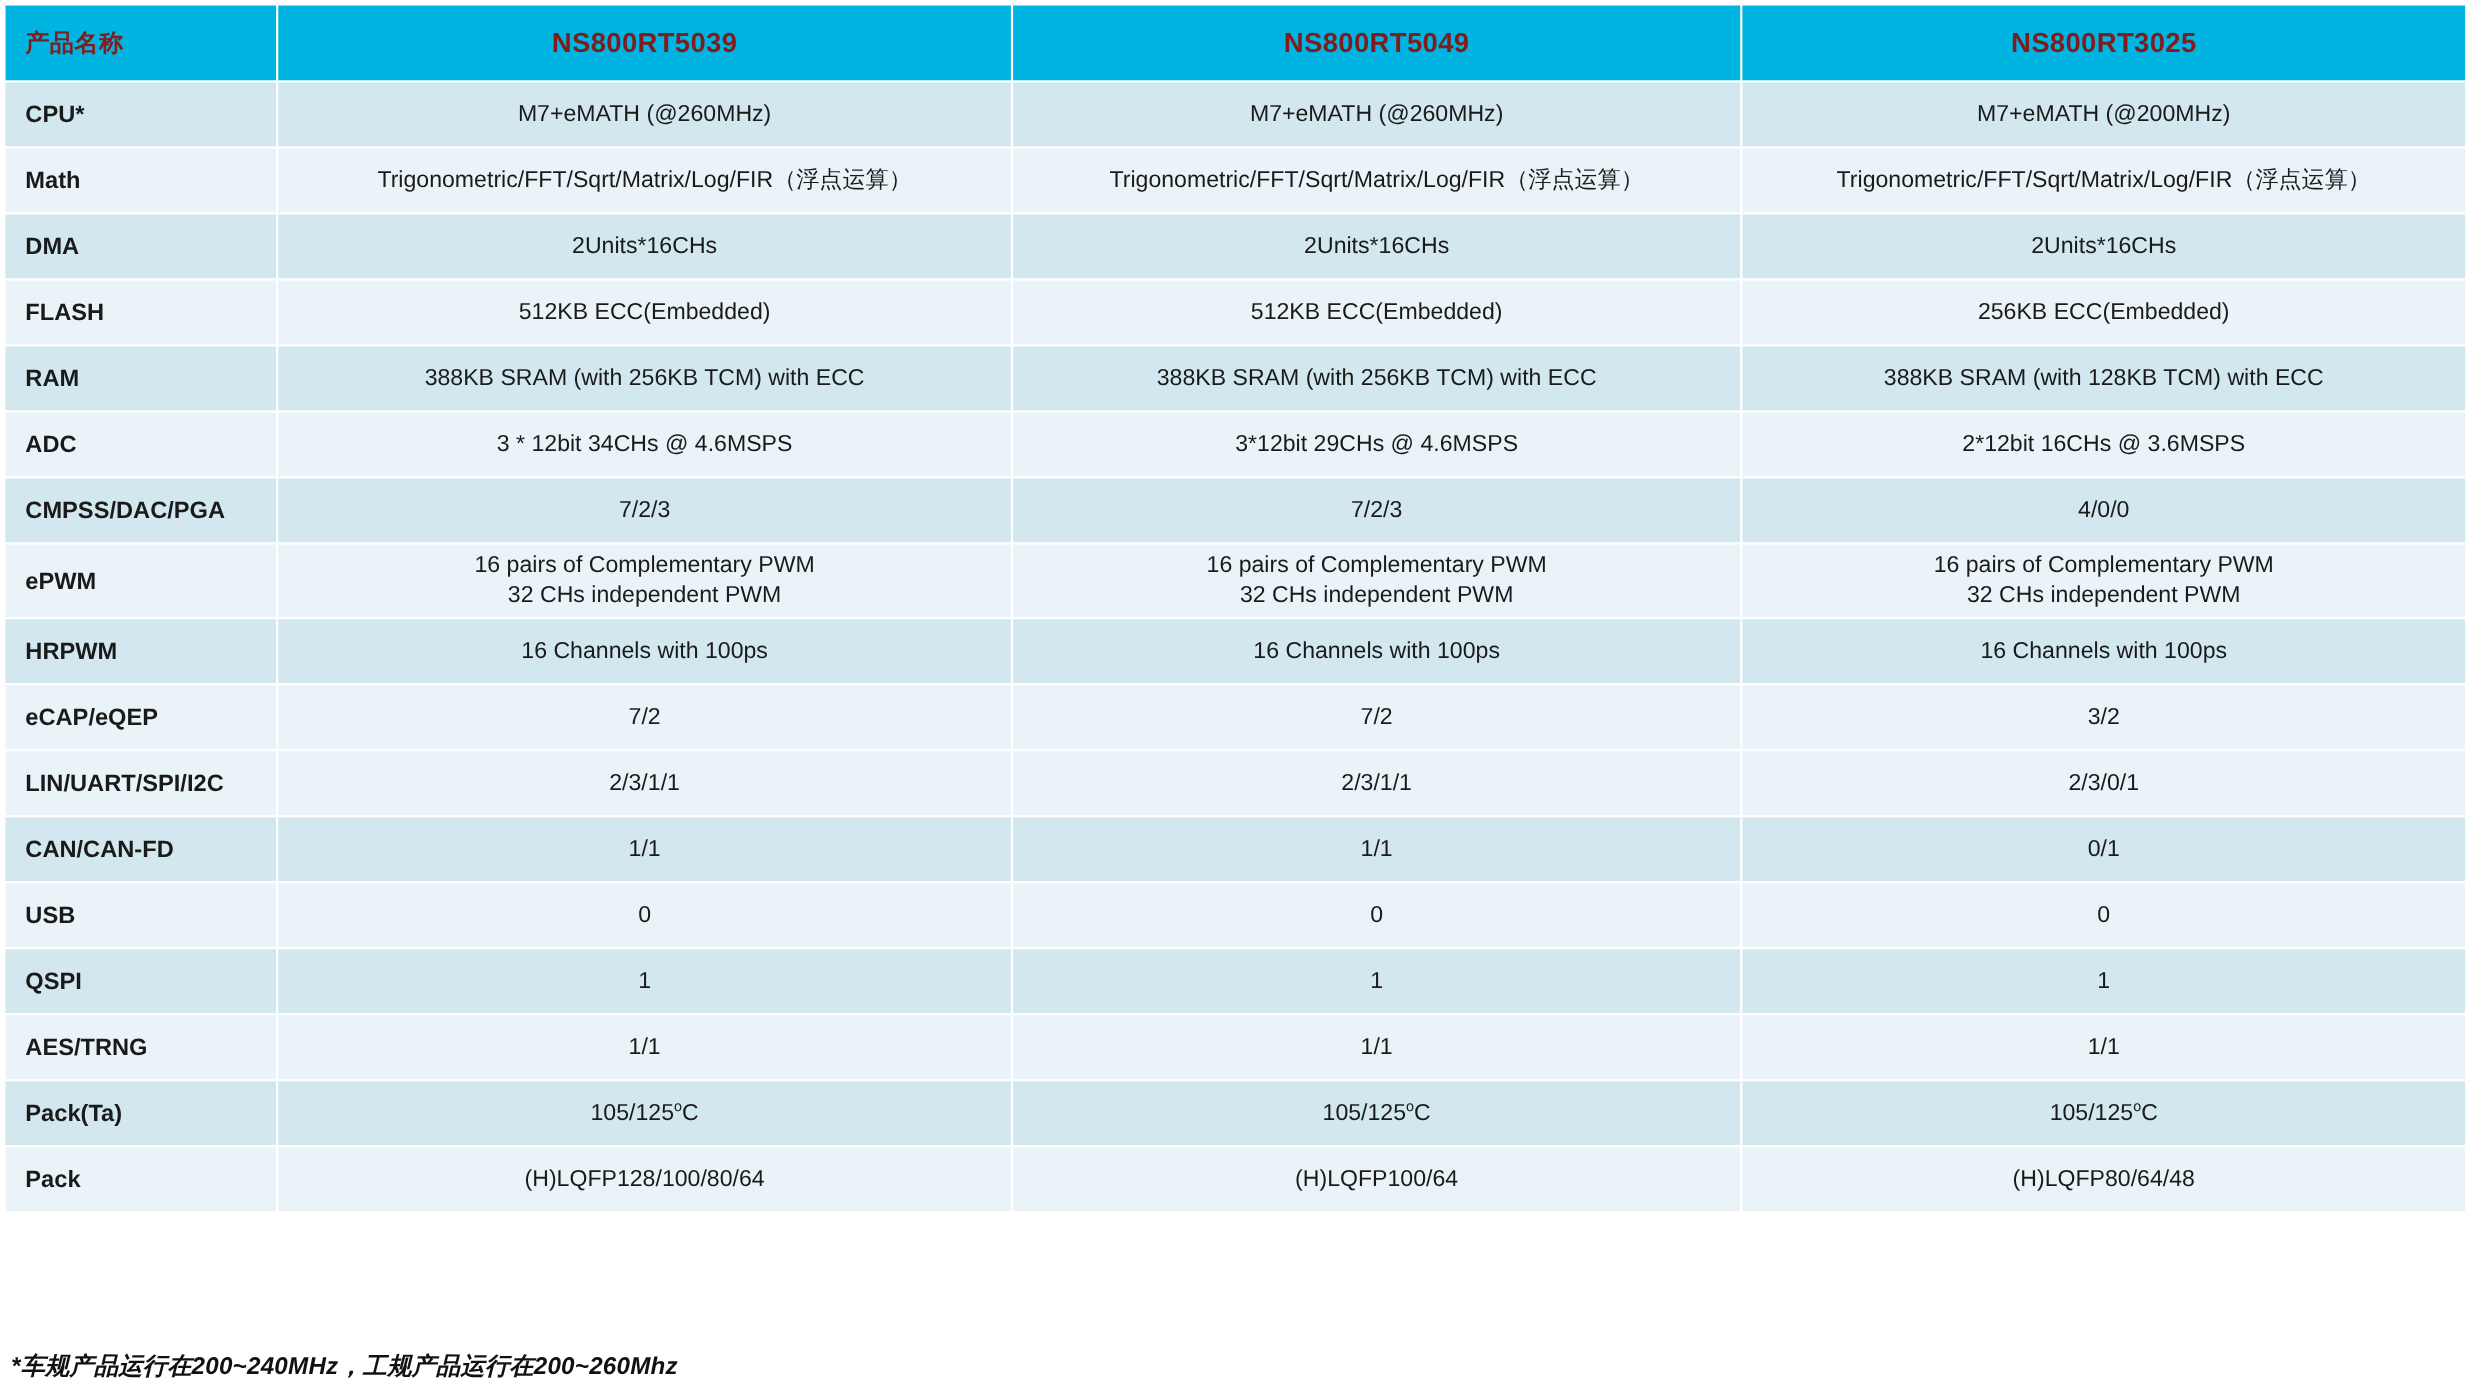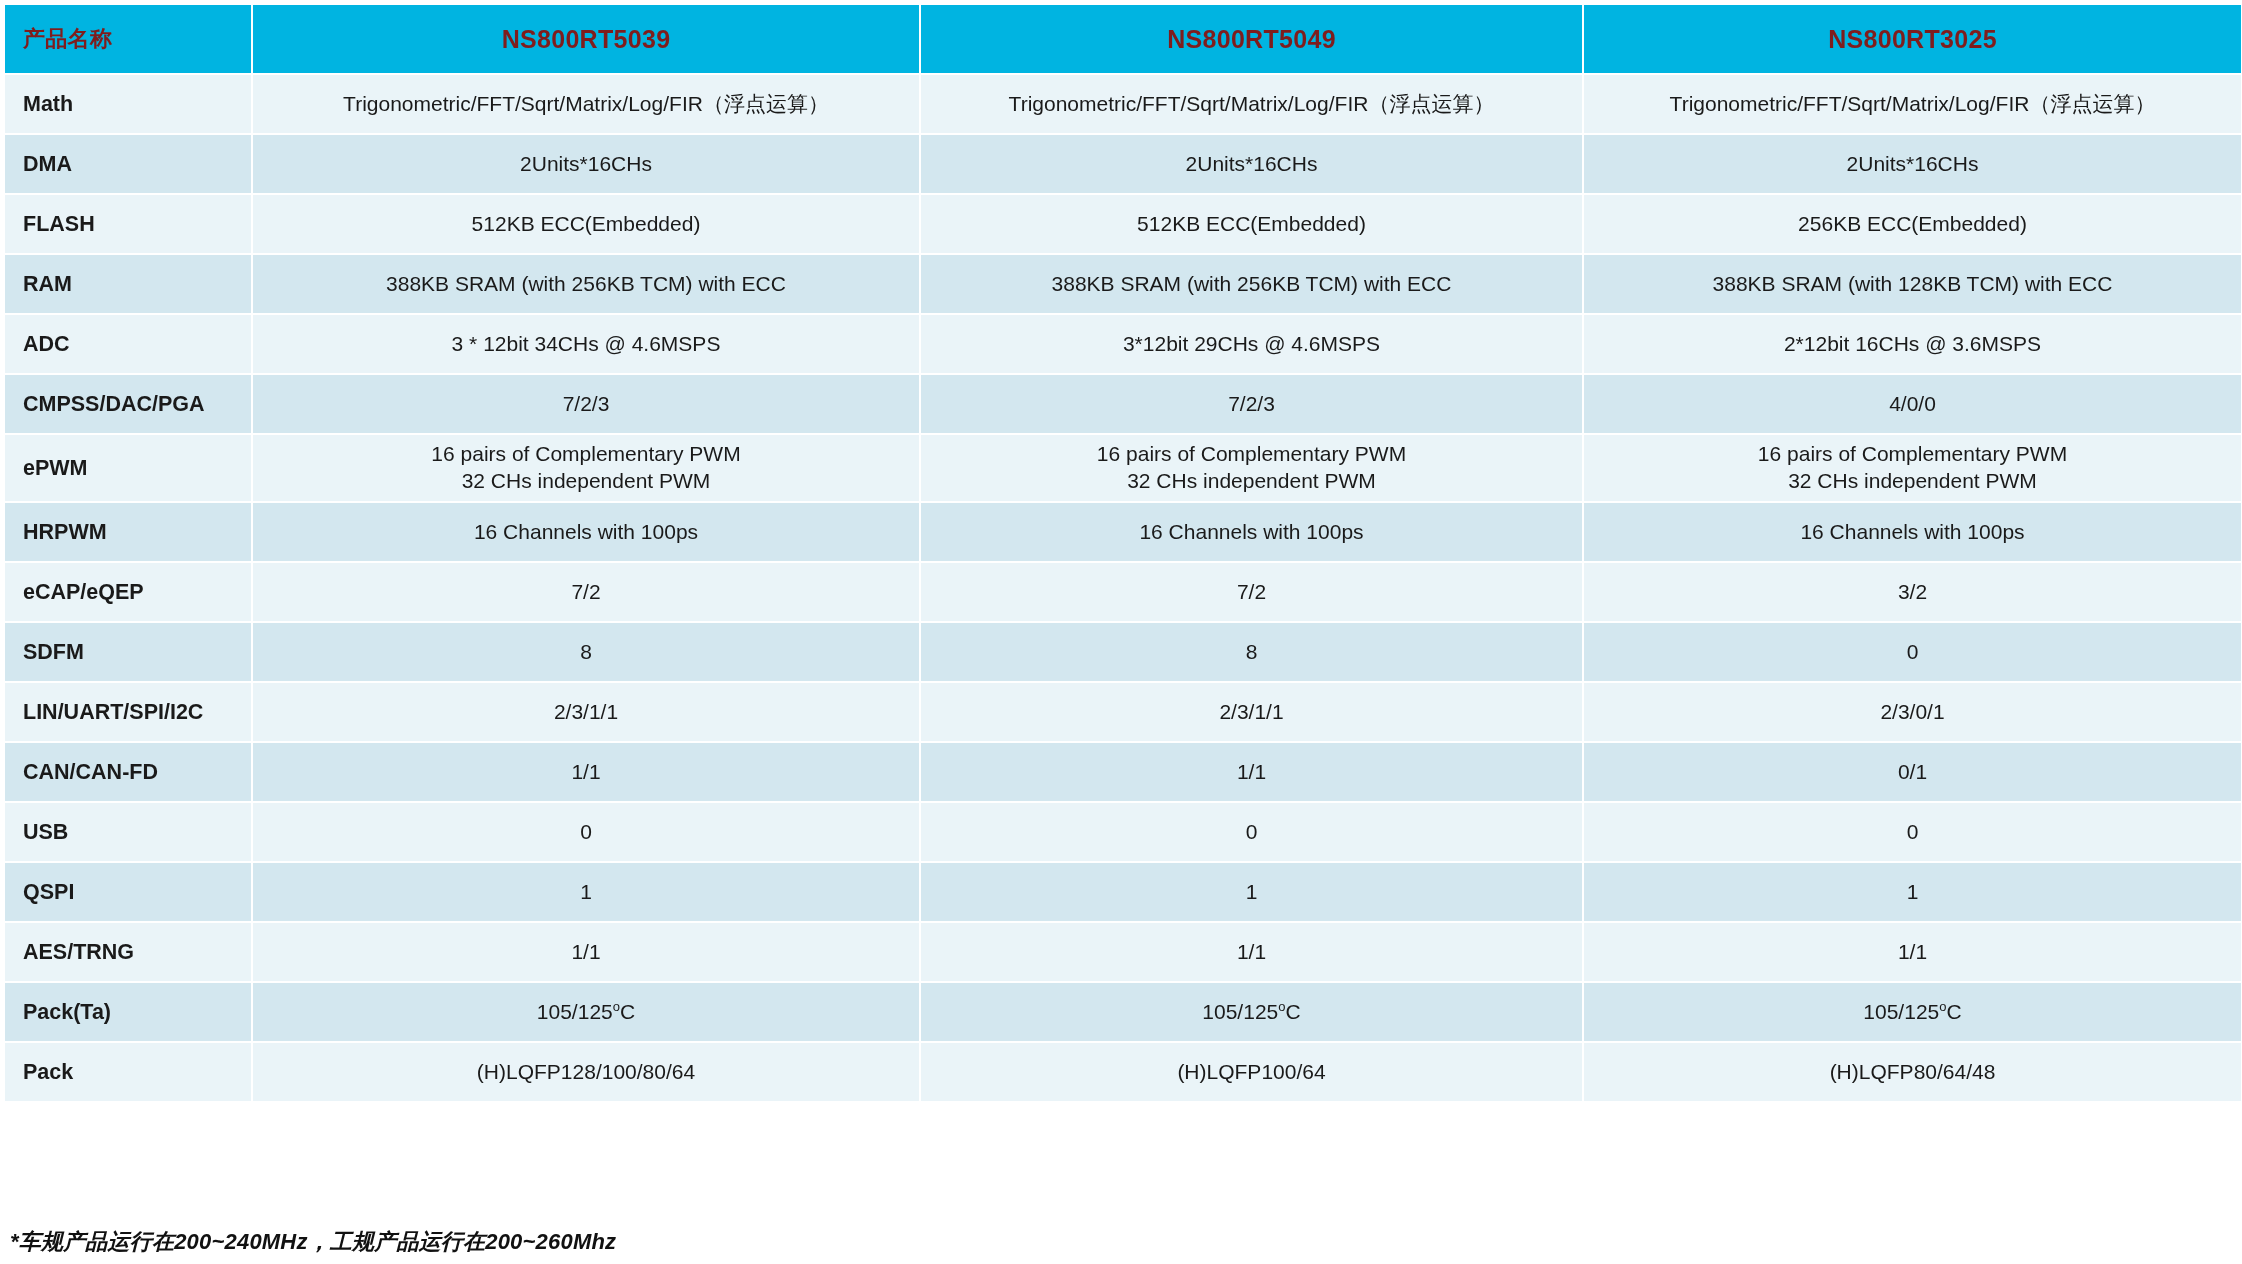--- a/index.html
+++ b/index.html
@@ -101,20 +101,26 @@
     <thead>
       <tr>
         <th class="prodname">产品名称</th>
         <th class="model">NS800RT5039</th>
         <th class="model">NS800RT5049</th>
         <th class="model">NS800RT3025</th>
       </tr>
     </thead>
     <tbody>
 
+      <tr class="odd">
+        <td class="label">CPU*</td>
+        <td class="val">M7+eMATH (@260MHz)</td>
+        <td class="val">M7+eMATH (@260MHz)</td>
+        <td class="val">M7+eMATH (@200MHz)</td>
+      </tr>
 
       <tr class="even">
         <td class="label">Math</td>
         <td class="val">Trigonometric/FFT/Sqrt/Matrix/Log/FIR（浮点运算）</td>
         <td class="val">Trigonometric/FFT/Sqrt/Matrix/Log/FIR（浮点运算）</td>
         <td class="val">Trigonometric/FFT/Sqrt/Matrix/Log/FIR（浮点运算）</td>
       </tr>
 
       <tr class="odd">
         <td class="label">DMA</td>
@@ -174,26 +180,20 @@
         <td class="val">16 Channels with 100ps</td>
       </tr>
 
       <tr class="even">
         <td class="label">eCAP/eQEP</td>
         <td class="val">7/2</td>
         <td class="val">7/2</td>
         <td class="val">3/2</td>
       </tr>
 
-      <tr class="odd">
-        <td class="label">SDFM</td>
-        <td class="val">8</td>
-        <td class="val">8</td>
-        <td class="val">0</td>
-      </tr>
 
       <tr class="even">
         <td class="label">LIN/UART/SPI/I2C</td>
         <td class="val">2/3/1/1</td>
         <td class="val">2/3/1/1</td>
         <td class="val">2/3/0/1</td>
       </tr>
 
       <tr class="odd">
         <td class="label">CAN/CAN-FD</td>

